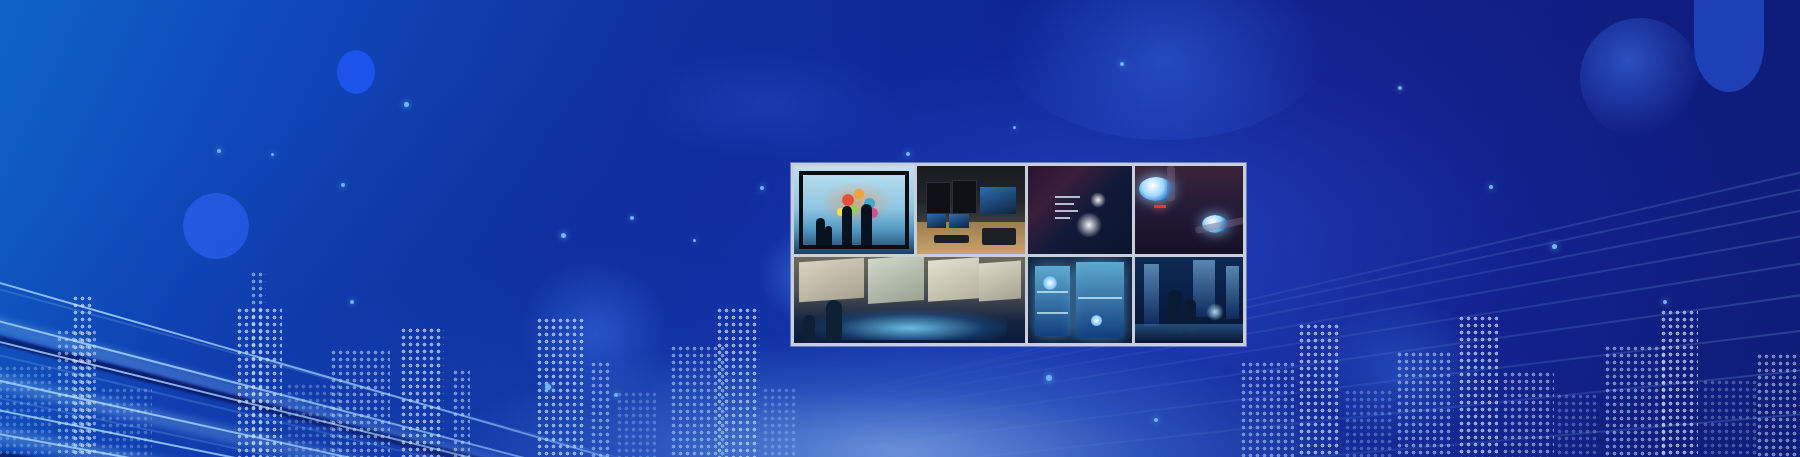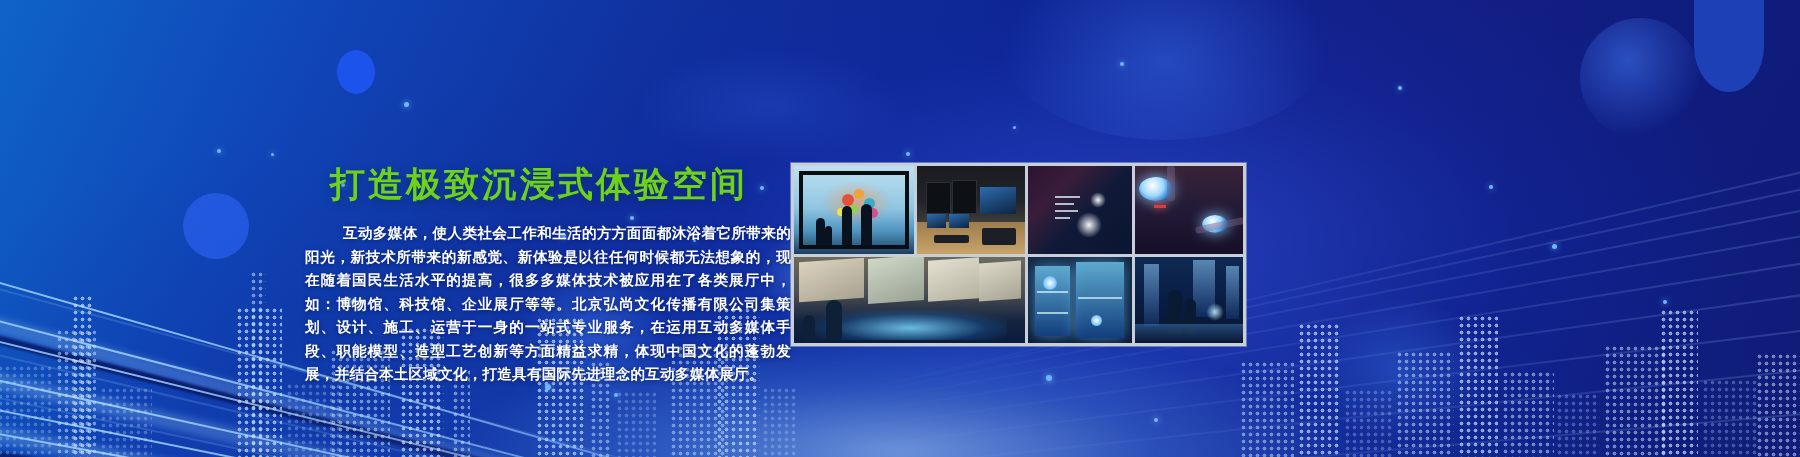--- a/index.html
+++ b/index.html
@@ -248,22 +248,20 @@
     <s style="left:1552px;top:244px;width:5px;height:5px;"></s>
     <s style="left:1663px;top:300px;width:4px;height:4px;"></s>
     <s style="left:350px;top:300px;width:4px;height:4px;"></s>
     <s style="left:545px;top:384px;width:6px;height:6px;"></s>
     <s style="left:614px;top:393px;width:4px;height:4px;"></s>
     <s style="left:1046px;top:375px;width:6px;height:6px;"></s>
     <s style="left:1154px;top:418px;width:4px;height:4px;"></s>
     <s style="left:835px;top:330px;width:4px;height:4px;"></s>
   </div>
 
-  <div class="subline">打造极致沉浸式体验空间</div>
-  <div class="body-copy">互动多媒体，使人类社会工作和生活的方方面面都沐浴着它所带来的阳光，新技术所带来的新感觉、新体验是以往任何时候都无法想象的，现在随着国民生活水平的提高，很多多媒体技术被应用在了各类展厅中，如：博物馆、科技馆、企业展厅等等。北京弘尚文化传播有限公司集策划、设计、施工、运营于一身的一站式专业服务，在运用互动多媒体手段、职能模型、造型工艺创新等方面精益求精，体现中国文化的蓬勃发展，并结合本土区域文化，打造具有国际先进理念的互动多媒体展厅。</div>
 
   <div class="collage">
 
     <div class="crow">
 
       <div class="cell r1 p-silhouette" style="width:120px;">
         <div class="blob" style="left:40%;top:32%;width:12px;height:12px;background:#e0533a;"></div>
         <div class="blob" style="left:50%;top:26%;width:10px;height:10px;background:#f0a23c;"></div>
         <div class="blob" style="left:58%;top:36%;width:11px;height:11px;background:#3fa9c8;"></div>
         <div class="blob" style="left:46%;top:44%;width:9px;height:9px;background:#8fd24e;"></div>

